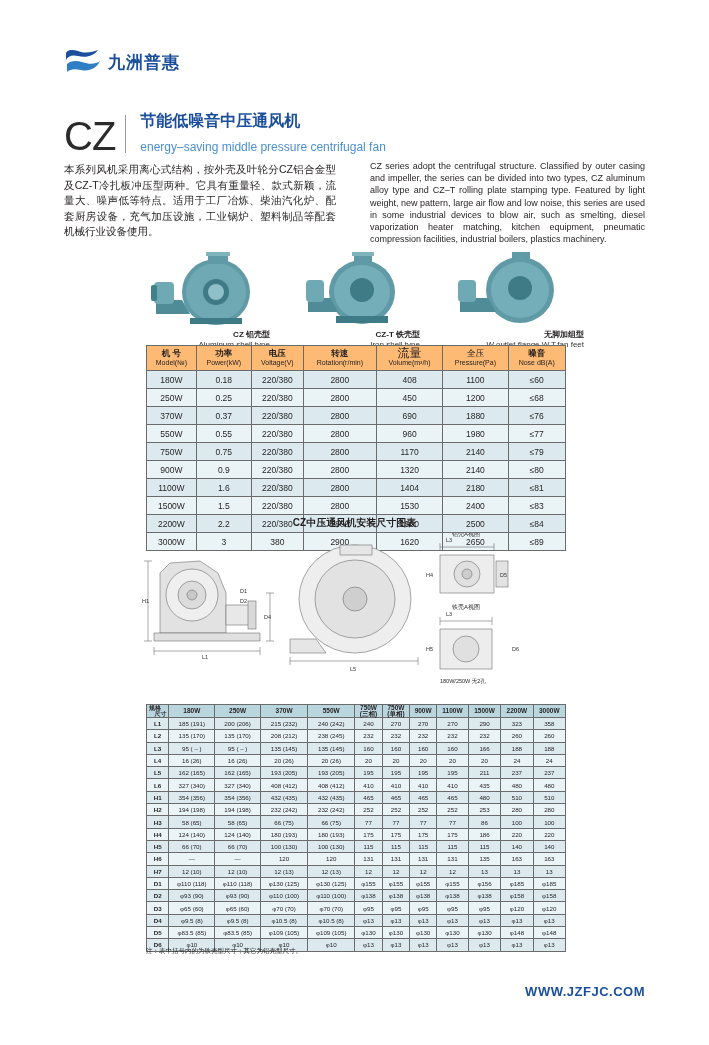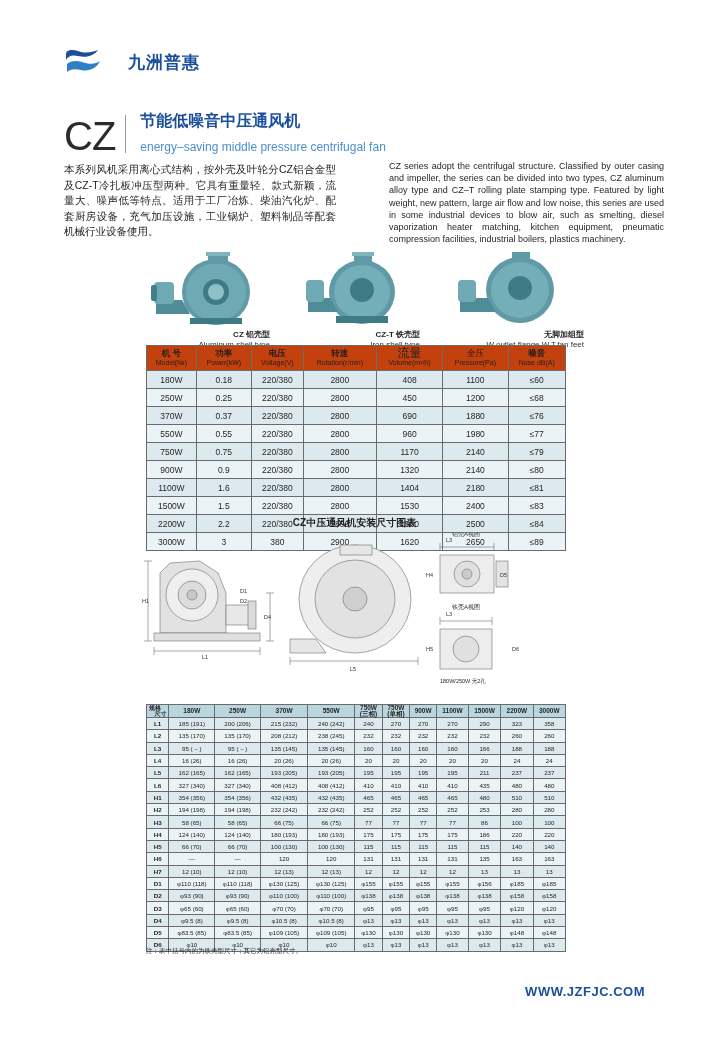--- a/index.html
+++ b/index.html
@@ -6,44 +6,44 @@
   body{
     width:709px;height:1045px;background:#ffffff;
     font-family:"Liberation Sans", sans-serif;
     color:#231f20;position:relative;overflow:hidden;
   }
   .page{position:absolute;inset:0;}
 
   
   .logo{position:absolute;left:64px;top:48px;display:flex;align-items:center;gap:6px;}
   .logo-mark{width:38px;height:28px;position:relative;}
-  .logo-text{font-size:17px;font-weight:bold;color:#1b4f9c;letter-spacing:1px;margin-left:20px;}
+  .logo-text{font-size:17px;font-weight:bold;color:#1b4f9c;letter-spacing:1px;}
 
   
   .title-row{position:absolute;left:64px;top:112px;display:flex;align-items:flex-end;gap:10px;}
   .title-cz{font-size:40px;line-height:38px;color:#2b2b2b;font-weight:500;letter-spacing:-1px;}
   .title-bar{width:1px;height:38px;background:#9a9a9a;margin:0 4px 2px 0;}
   .title-cn{font-size:16px;color:#1b4f9c;font-weight:bold;line-height:18px;}
   .title-en{font-size:12px;color:#4a8fd0;line-height:15px;margin-top:10px;}
 
   
   .intro-cn{position:absolute;left:64px;top:162px;width:272px;font-size:10.5px;line-height:15.5px;color:#231f20;text-align:justify;}
-  .intro-en{position:absolute;left:370px;top:160px;width:275px;font-size:9px;line-height:12.2px;color:#231f20;text-align:justify;margin-left:19px;}
+  .intro-en{position:absolute;left:370px;top:160px;width:275px;font-size:9px;line-height:12.2px;color:#231f20;text-align:justify;}
 
   
   .photos{position:absolute;left:150px;top:252px;width:440px;height:90px;}
   .photo{position:absolute;}
   .cap{position:absolute;text-align:right;font-size:8px;line-height:10px;color:#231f20;}
   .cap b{font-weight:bold;}
   .cap .en{color:#333;}
 
   
   .spec{position:absolute;left:146px;top:345px;width:420px;border-collapse:collapse;font-size:8.5px;}
   .spec td,.spec th{border:1px solid #6b6b6b;text-align:center;padding:2px 0;height:13px;}
-  .spec thead td{background:#c2410c;font-weight:bold;font-size:8.5px;line-height:10px;}
+  .spec thead td{background:#fdba74;font-weight:bold;font-size:8.5px;line-height:10px;}
   .spec thead td span{display:block;font-weight:normal;font-size:7px;}
   .spec tbody td{background:#dceaf0;}
   .spec tbody tr:nth-child(even) td{background:#eaf3f6;}
 
   
   .dimtitle{position:absolute;left:0;right:0;top:516px;text-align:center;font-size:10px;font-weight:bold;color:#231f20;}
   .drawing{position:absolute;left:140px;top:533px;width:430px;height:165px;}
 
   
   .dims{position:absolute;left:146px;top:704px;width:420px;border-collapse:collapse;font-size:6.2px;}

